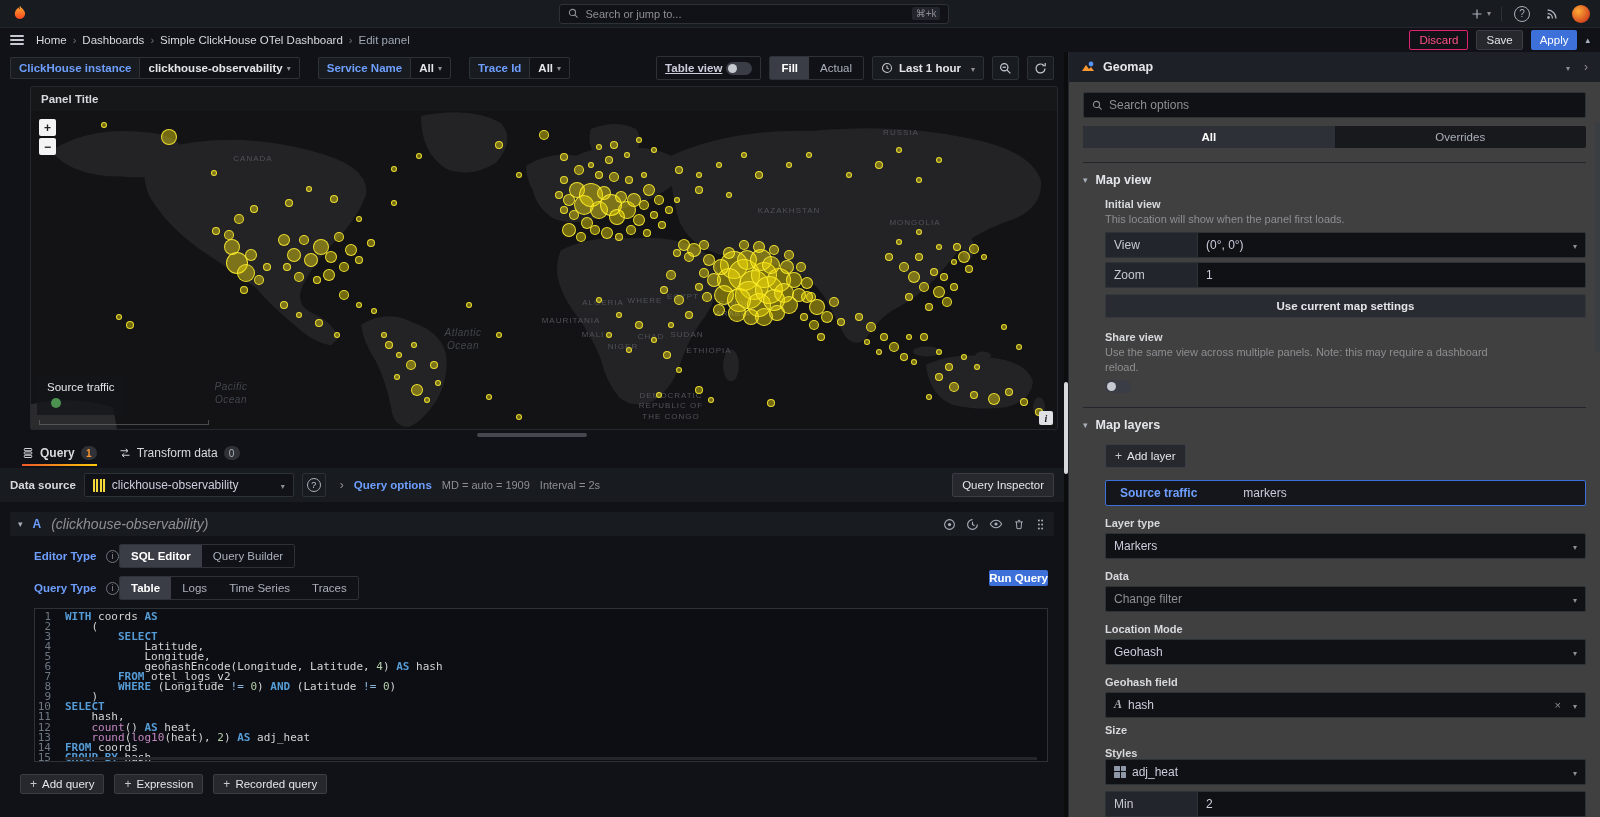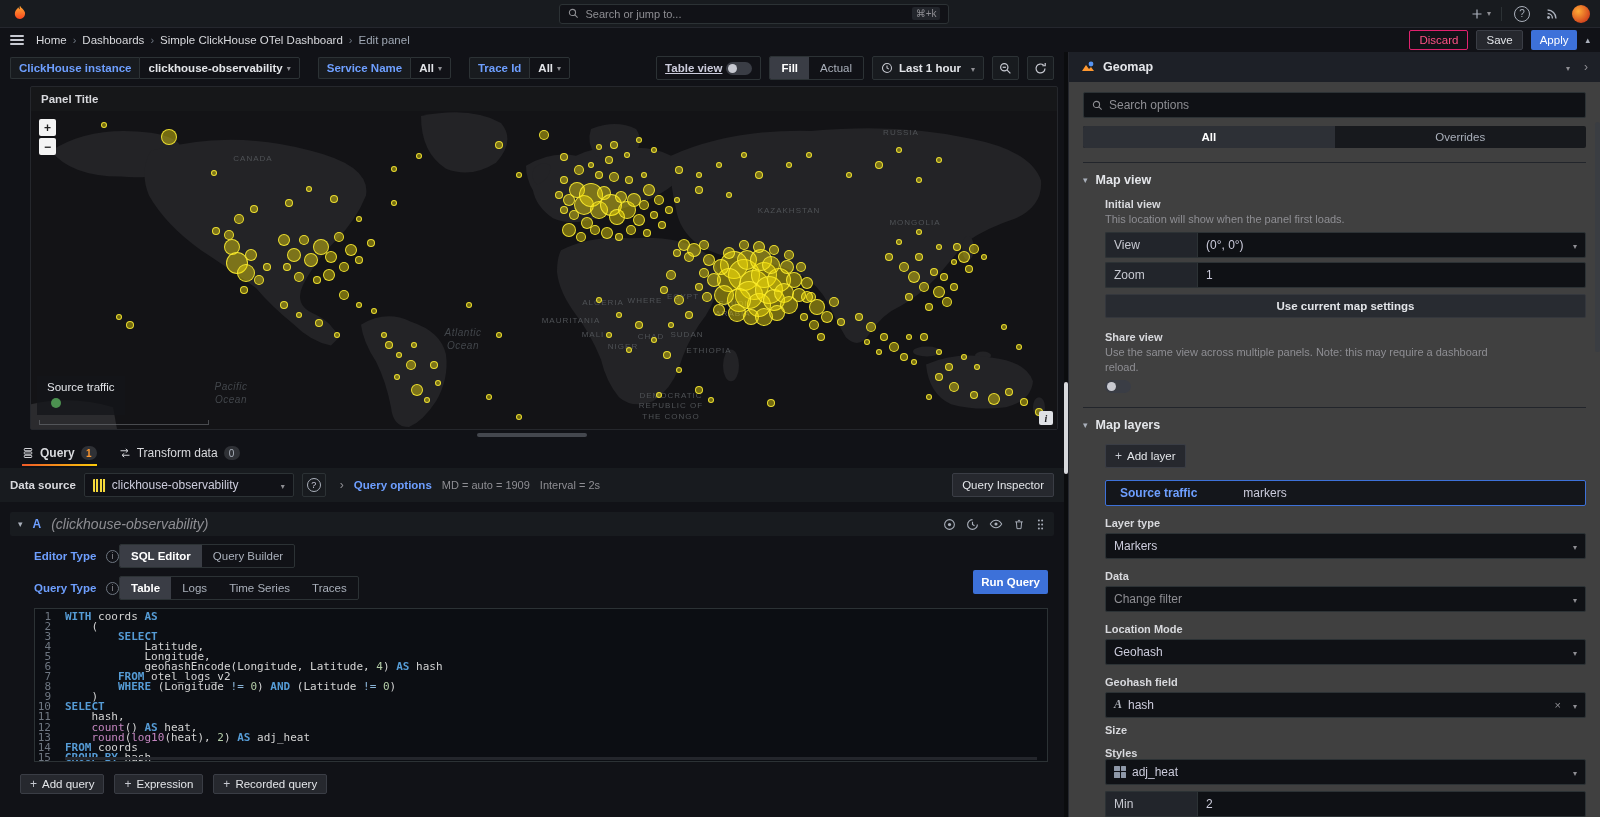--- a/index.html
+++ b/index.html
@@ -100,21 +100,21 @@
   .qbody { flex:1; padding:10px 10px 0; }
   .qcard-header { height:24px; background:#181b1f; display:flex; align-items:center; gap:10px; padding:0 8px; border-radius:2px; }
   .qcard-header .caret { color:#aab0bb; font-size:9px; cursor:pointer; }
   .refid { color:#6e9fff; font-weight:700; font-size:12px; }
   .ds-hint { color:#8e8e93; font-style:italic; font-size:14px; }
   .qcard-icons { margin-left:auto; display:flex; align-items:center; gap:10px; color:#aab0bb; }
   .qcard-body { position:relative; padding:8px 0 0 24px; }
   .field-row { display:flex; align-items:center; margin-bottom:8px; }
   .field-label { color:#6e9fff; font-weight:600; font-size:11.5px; min-width:72px; }
   .info-i { width:13px; height:13px; border:1px solid #6e7681; border-radius:50%; color:#8e8e93; font-size:9px; display:flex; align-items:center; justify-content:center; }
-  .runquery { position:absolute; right:6px; top:34px; height:24px; padding:0 8px; font-weight:600; }
+  .runquery { position:absolute; right:6px; top:34px; height:16px; padding:0 0; font-weight:600; }
 
   
   .code { margin:6px 6px 0 0; height:154px; background:#0c0e13; border:1px solid #2c3235; overflow:hidden; position:relative;
     font-family:"DejaVu Sans Mono","Liberation Mono",monospace; font-size:11px; line-height:10.05px; padding-top:3px; }
   .code-line { white-space:pre; display:flex; }
   .code-line .ln { width:30px; text-align:right; padding-right:14px; color:#6e7681; flex:none; }
   .tk-k { color:#569cd6; font-weight:600; }
   .tk-t { color:#d4d4d4; }
   .tk-f { color:#c586c0; }
   .tk-n { color:#b5cea8; }

